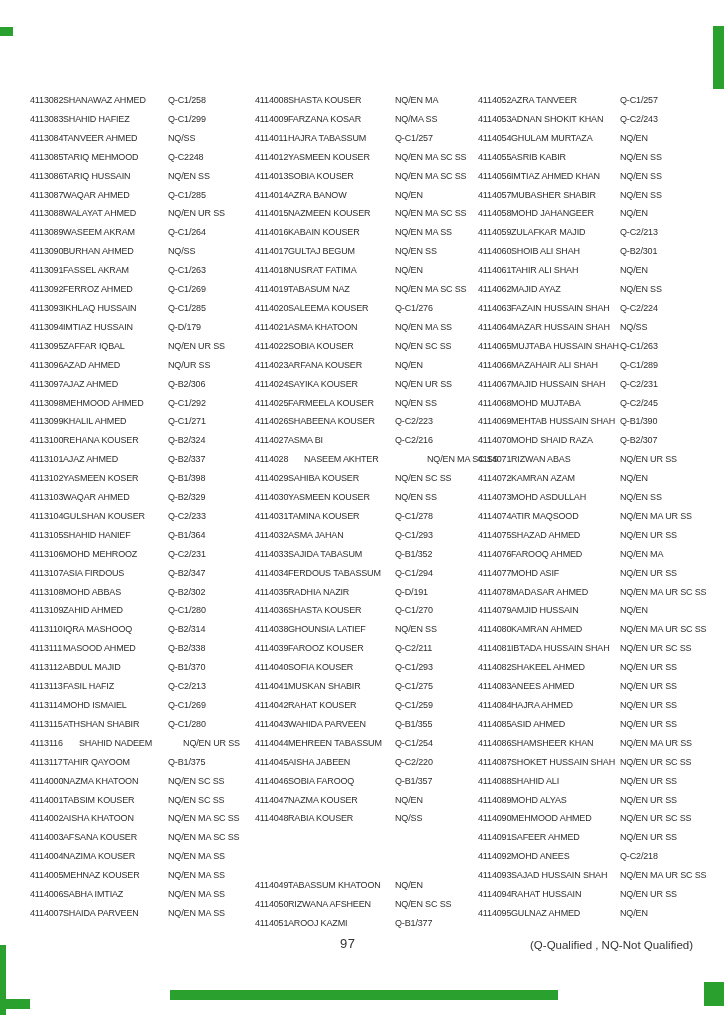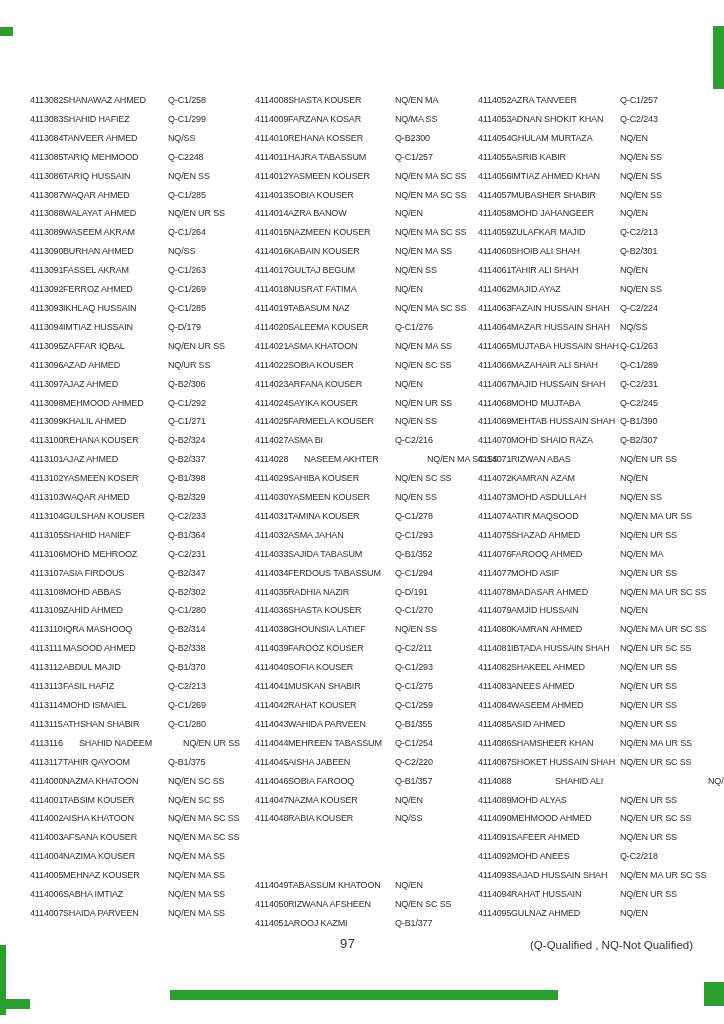--- a/index.html
+++ b/index.html
@@ -284,25 +284,20 @@
           <span class="cell">4114008</span>
           <span class="cell">SHASTA KOUSER</span>
           <span class="cell">NQ/EN MA</span>
         </div>
         <div class="row" style="color: rgb(46, 46, 46);">
           <span class="cell">4114009</span>
           <span class="cell">FARZANA KOSAR</span>
           <span class="cell">NQ/MA SS</span>
         </div>
         <div class="row" style="color: rgb(46, 46, 46);">
-          <span class="cell">4114010</span>
-          <span class="cell">REHANA KOSSER</span>
-          <span class="cell">Q-B2300</span>
-        </div>
-        <div class="row" style="color: rgb(46, 46, 46);">
           <span class="cell">4114011</span>
           <span class="cell">HAJRA TABASSUM</span>
           <span class="cell">Q-C1/257</span>
         </div>
         <div class="row" style="color: rgb(46, 46, 46);">
           <span class="cell">4114012</span>
           <span class="cell">YASMEEN KOUSER</span>
           <span class="cell">NQ/EN MA SC SS</span>
         </div>
         <div class="row" style="color: rgb(46, 46, 46);">
@@ -362,20 +357,25 @@
         </div>
         <div class="row" style="color: rgb(46, 46, 46);">
           <span class="cell">4114024</span>
           <span class="cell">SAYIKA KOUSER</span>
           <span class="cell">NQ/EN UR SS</span>
         </div>
         <div class="row" style="color: rgb(46, 46, 46);">
           <span class="cell">4114025</span>
           <span class="cell">FARMEELA KOUSER</span>
           <span class="cell">NQ/EN SS</span>
+        </div>
+        <div class="row" style="color: rgb(46, 46, 46);">
+          <span class="cell">4114026</span>
+          <span class="cell">SHABEENA KOUSER</span>
+          <span class="cell">Q-C2/223</span>
         </div>
         <div class="row" style="color: rgb(46, 46, 46);">
           <span class="cell">4114027</span>
           <span class="cell">ASMA BI</span>
           <span class="cell">Q-C2/216</span>
         </div>
         <div class="row" style="color: rgb(46, 46, 46); gap: 16px;">
           <span class="cell">4114028</span>
           <span class="cell">NASEEM AKHTER</span>
           <span class="cell">NQ/EN MA SC SS</span>
@@ -647,39 +647,39 @@
           <span class="cell">SHAKEEL AHMED</span>
           <span class="cell">NQ/EN UR SS</span>
         </div>
         <div class="row" style="color: rgb(46, 46, 46);">
           <span class="cell">4114083</span>
           <span class="cell">ANEES AHMED</span>
           <span class="cell">NQ/EN UR SS</span>
         </div>
         <div class="row" style="color: rgb(46, 46, 46);">
           <span class="cell">4114084</span>
-          <span class="cell">WASEEM AHMED</span>
+          <span class="cell">HAJRA AHMED</span>
           <span class="cell">NQ/EN UR SS</span>
         </div>
         <div class="row" style="color: rgb(46, 46, 46);">
           <span class="cell">4114085</span>
           <span class="cell">ASID AHMED</span>
           <span class="cell">NQ/EN UR SS</span>
         </div>
         <div class="row" style="color: rgb(46, 46, 46);">
           <span class="cell">4114086</span>
           <span class="cell">SHAMSHEER KHAN</span>
           <span class="cell">NQ/EN MA UR SS</span>
         </div>
         <div class="row" style="color: rgb(46, 46, 46);">
           <span class="cell">4114087</span>
           <span class="cell">SHOKET HUSSAIN SHAH</span>
           <span class="cell">NQ/EN UR SC SS</span>
         </div>
-        <div class="row" style="color: rgb(46, 46, 46); gap: 44px;">
+        <div class="row" style="color: rgb(46, 46, 46);">
           <span class="cell">4114088</span>
           <span class="cell">SHAHID ALI</span>
           <span class="cell">NQ/EN UR SS</span>
         </div>
         <div class="row" style="color: rgb(46, 46, 46);">
           <span class="cell">4114089</span>
           <span class="cell">MOHD ALYAS</span>
           <span class="cell">NQ/EN UR SS</span>
         </div>
         <div class="row" style="color: rgb(46, 46, 46);">

